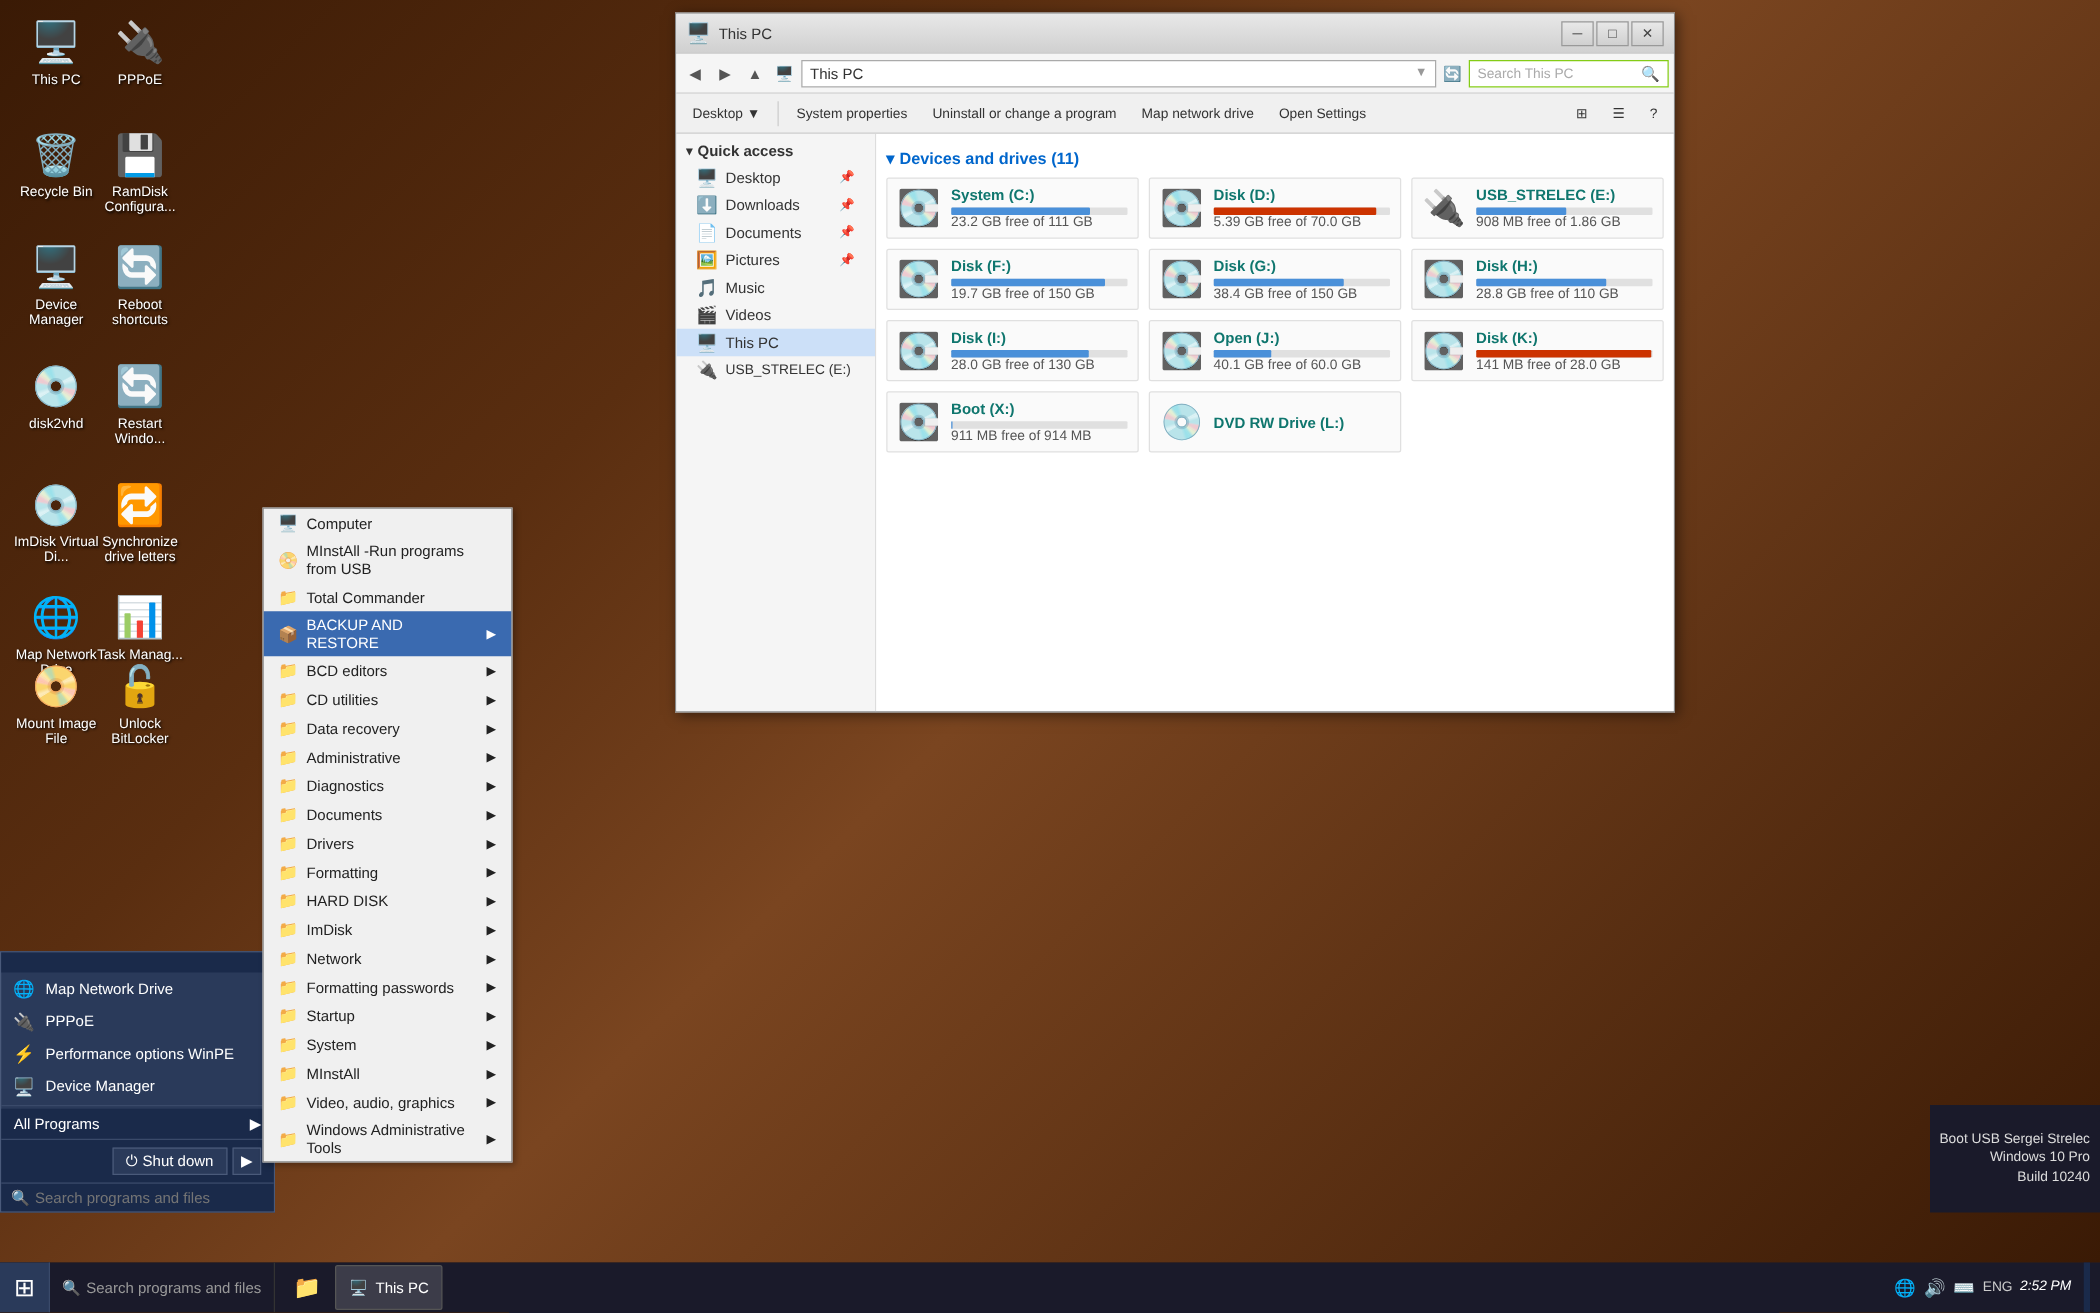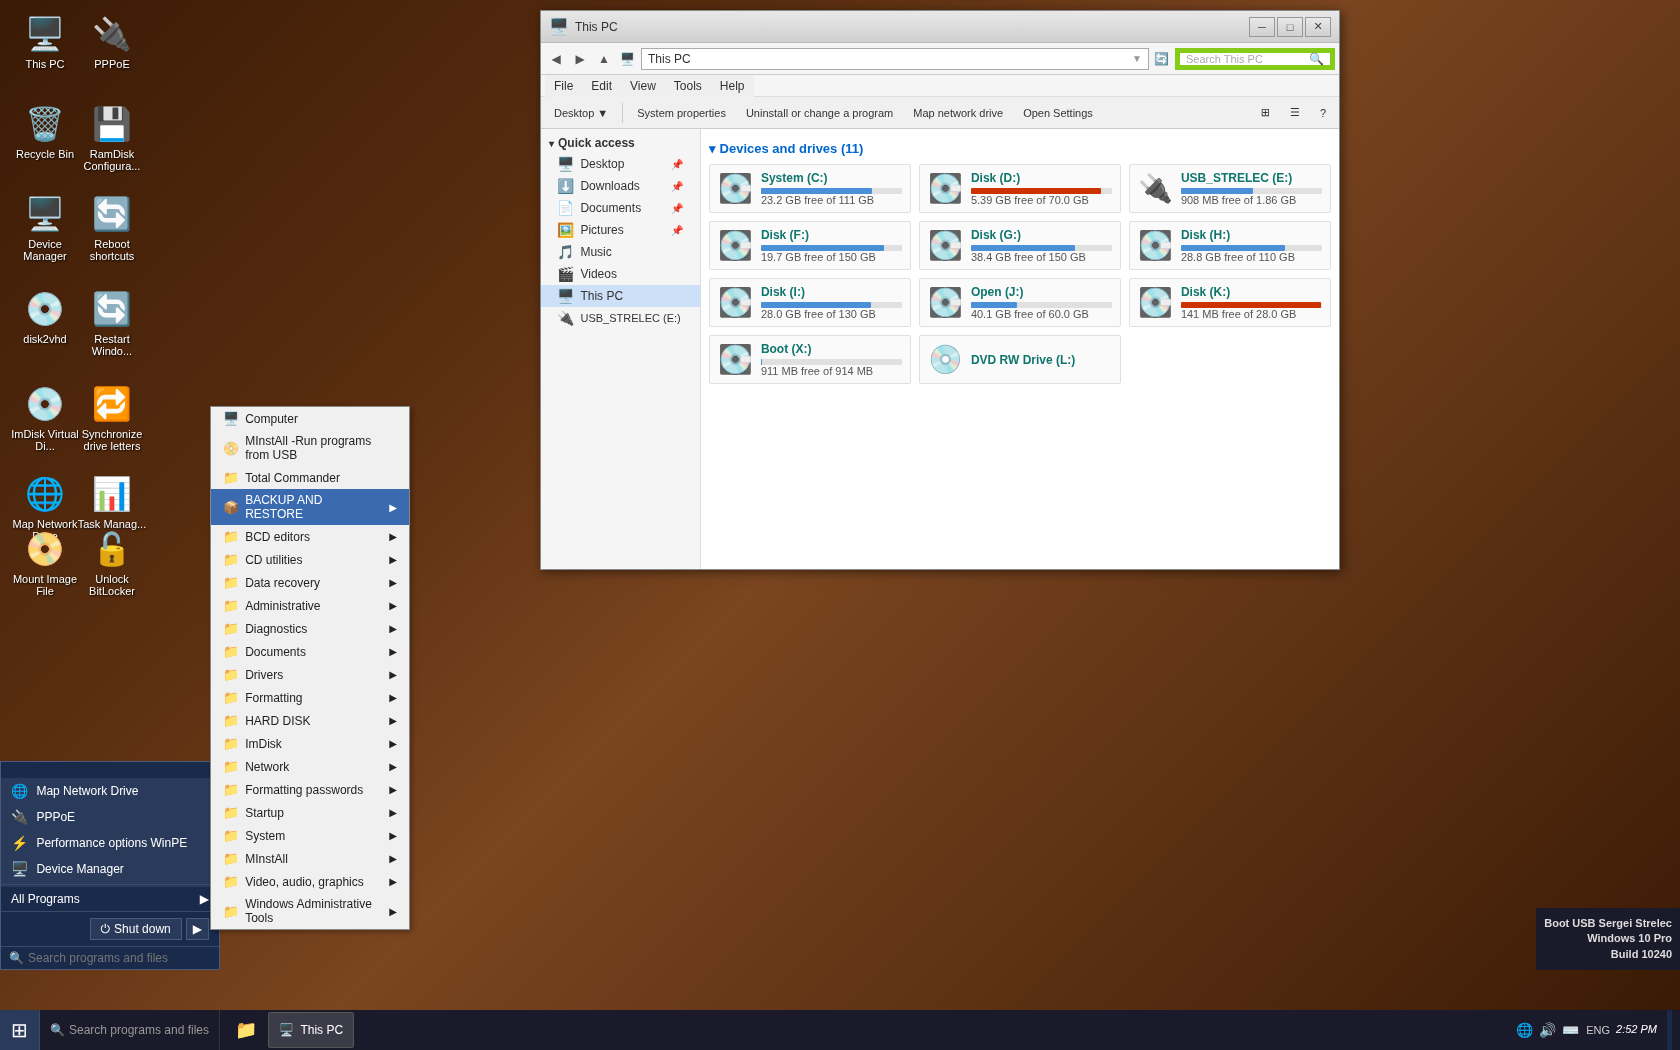--- a/index.html
+++ b/index.html
@@ -115,21 +115,21 @@
       background: white;
       padding: 0 6px;
       display: flex;
       align-items: center;
       font-size: 12px;
       color: #333;
     }
     .search-box {
       width: 160px;
       height: 22px;
-      border: 5px solid #84cc16;
+      border: 1px solid #84cc16;
       background: white;
       padding: 0 6px;
       display: flex;
       align-items: center;
       gap: 4px;
       font-size: 12px;
       color: #999;
     }
 
     
@@ -405,24 +405,23 @@
     }
     .systray-icon { font-size: 14px; color: #ccc; cursor: pointer; }
     .time-display { text-align: left; font-size: 11px; color: white; line-height: 1.4; font-style: italic; }
     .corner-info {
       position: absolute;
       bottom: 40px;
       right: 0;
       background: #1a1a2a;
       color: #ddd;
       font-size: 11px;
-      padding: 8px 8px;
+      padding: 20px 8px;
       text-align: right;
       line-height: 1.4;
-      font-weight: bold;
     }
 
     
     .context-menu-wrapper {
       position: absolute;
       left: 0;
       bottom: 40px;
       z-index: 250;
     }
 
@@ -527,27 +526,20 @@
         <span>This PC</span>
         <span style="margin-left:auto;font-size:10px;color:#999">▼</span>
       </div>
       <button class="nav-btn">🔄</button>
       <div class="search-box">
         <span style="color:#aaa;font-size:11px">Search This PC</span>
         <span style="margin-left:auto">🔍</span>
       </div>
     </div>
 
-    <div class="menu-file-bar">
-      <button class="menu-file-btn">File</button>
-      <button class="menu-file-btn">Edit</button>
-      <button class="menu-file-btn">View</button>
-      <button class="menu-file-btn">Tools</button>
-      <button class="menu-file-btn">Help</button>
-    </div>
 
     <div class="toolbar">
       <button class="toolbar-btn">
         <span>Desktop</span>
         <span>▼</span>
       </button>
       <div class="toolbar-sep"></div>
       <button class="toolbar-btn">System properties</button>
       <button class="toolbar-btn">Uninstall or change a program</button>
       <button class="toolbar-btn">Map network drive</button>

